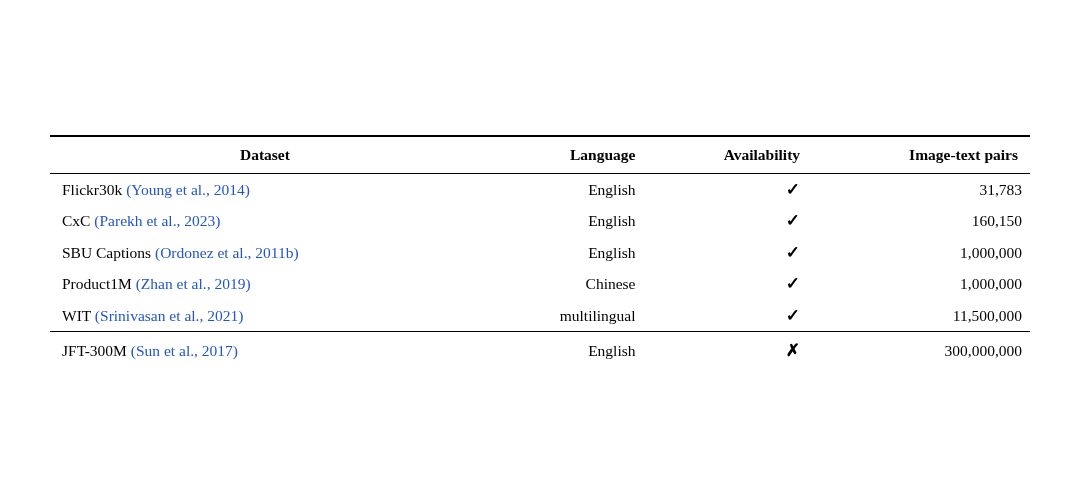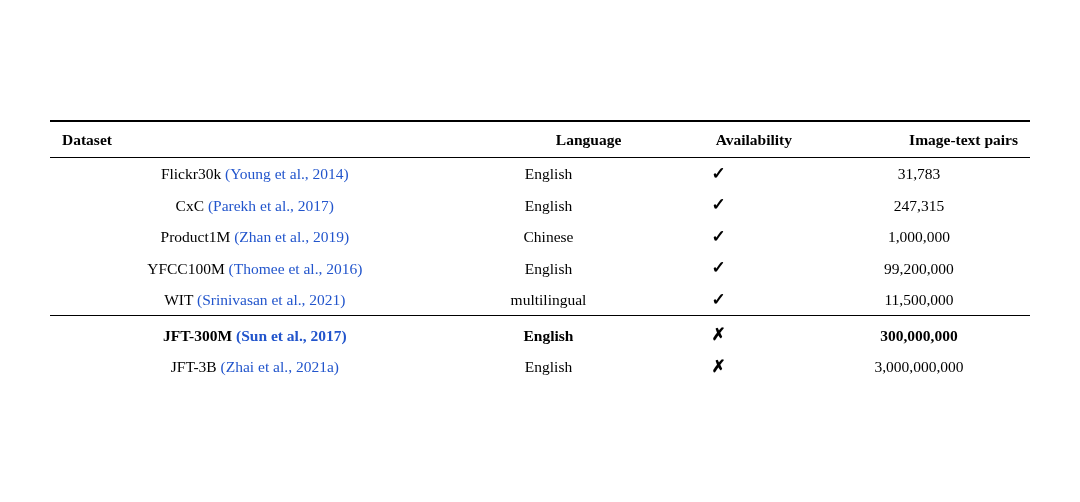--- a/index.html
+++ b/index.html
@@ -30,42 +30,41 @@
     thead th {
       font-weight: bold;
       font-family: 'Times New Roman', Times, serif;
       padding: 6px 12px;
       text-align: right;
       border-top: 2px solid #000;
       border-bottom: 1.5px solid #000;
     }
 
     thead th.dataset-col {
-      text-align: left;
+      text-align: center;
       padding-right: 16px;
     }
 
     tbody td {
       padding: 3px 12px;
-      text-align: center;
+      text-align: right;
     }
 
     tbody td.dataset-cell {
-      text-align: center;
+      text-align: left;
       padding-right: 16px;
     }
 
     tbody td.number-cell {
       padding-right: 8px;
     }
 
     .section-divider td {
       border-top: 1.5px solid #000;
       padding-top: 6px;
-      font-weight: bold;
     }
 
     .blue-ref {
       color: #2255cc;
     }
 
     .check-mark {
       font-size: 17px;
       font-weight: bold;
       color: #000;
@@ -105,61 +104,53 @@
     <tr>
     <td class="dataset-cell">
       Flickr30k <span class="blue-ref"> (Young et al., 2014)</span>
     </td>
     <td>English</td>
     <td class="check-mark">✓</td>
     <td class="number-cell">31,783</td>
   </tr>
         <tr>
     <td class="dataset-cell">
-      CxC <span class="blue-ref"> (Parekh et al., 2017)</span>
+      CxC <span class="blue-ref"> (Parekh et al., 2023)</span>
     </td>
     <td>English</td>
     <td class="check-mark">✓</td>
-    <td class="number-cell">247,315</td>
+    <td class="number-cell">160,150</td>
+  </tr>
+        <tr>
+    <td class="dataset-cell">
+      SBU Captions <span class="blue-ref"> (Ordonez et al., 2011b)</span>
+    </td>
+    <td>English</td>
+    <td class="check-mark">✓</td>
+    <td class="number-cell">1,000,000</td>
   </tr>
         <tr>
     <td class="dataset-cell">
       Product1M <span class="blue-ref"> (Zhan et al., 2019)</span>
     </td>
     <td>Chinese</td>
     <td class="check-mark">✓</td>
     <td class="number-cell">1,000,000</td>
-  </tr>
-        <tr>
-    <td class="dataset-cell">
-      YFCC100M <span class="blue-ref"> (Thomee et al., 2016)</span>
-    </td>
-    <td>English</td>
-    <td class="check-mark">✓</td>
-    <td class="number-cell">99,200,000</td>
   </tr>
         <tr>
     <td class="dataset-cell">
       WIT <span class="blue-ref"> (Srinivasan et al., 2021)</span>
     </td>
     <td>multilingual</td>
     <td class="check-mark">✓</td>
     <td class="number-cell">11,500,000</td>
   </tr>
         <tr class="section-divider">
     <td class="dataset-cell">
       JFT-300M <span class="blue-ref"> (Sun et al., 2017)</span>
     </td>
     <td>English</td>
     <td class="cross-mark">✗</td>
     <td class="number-cell">300,000,000</td>
   </tr>
-        <tr>
-    <td class="dataset-cell">
-      JFT-3B <span class="blue-ref"> (Zhai et al., 2021a)</span>
-    </td>
-    <td>English</td>
-    <td class="cross-mark">✗</td>
-    <td class="number-cell">3,000,000,000</td>
-  </tr>
       </tbody>
   </table>
 </div>
 
 </body></html>

